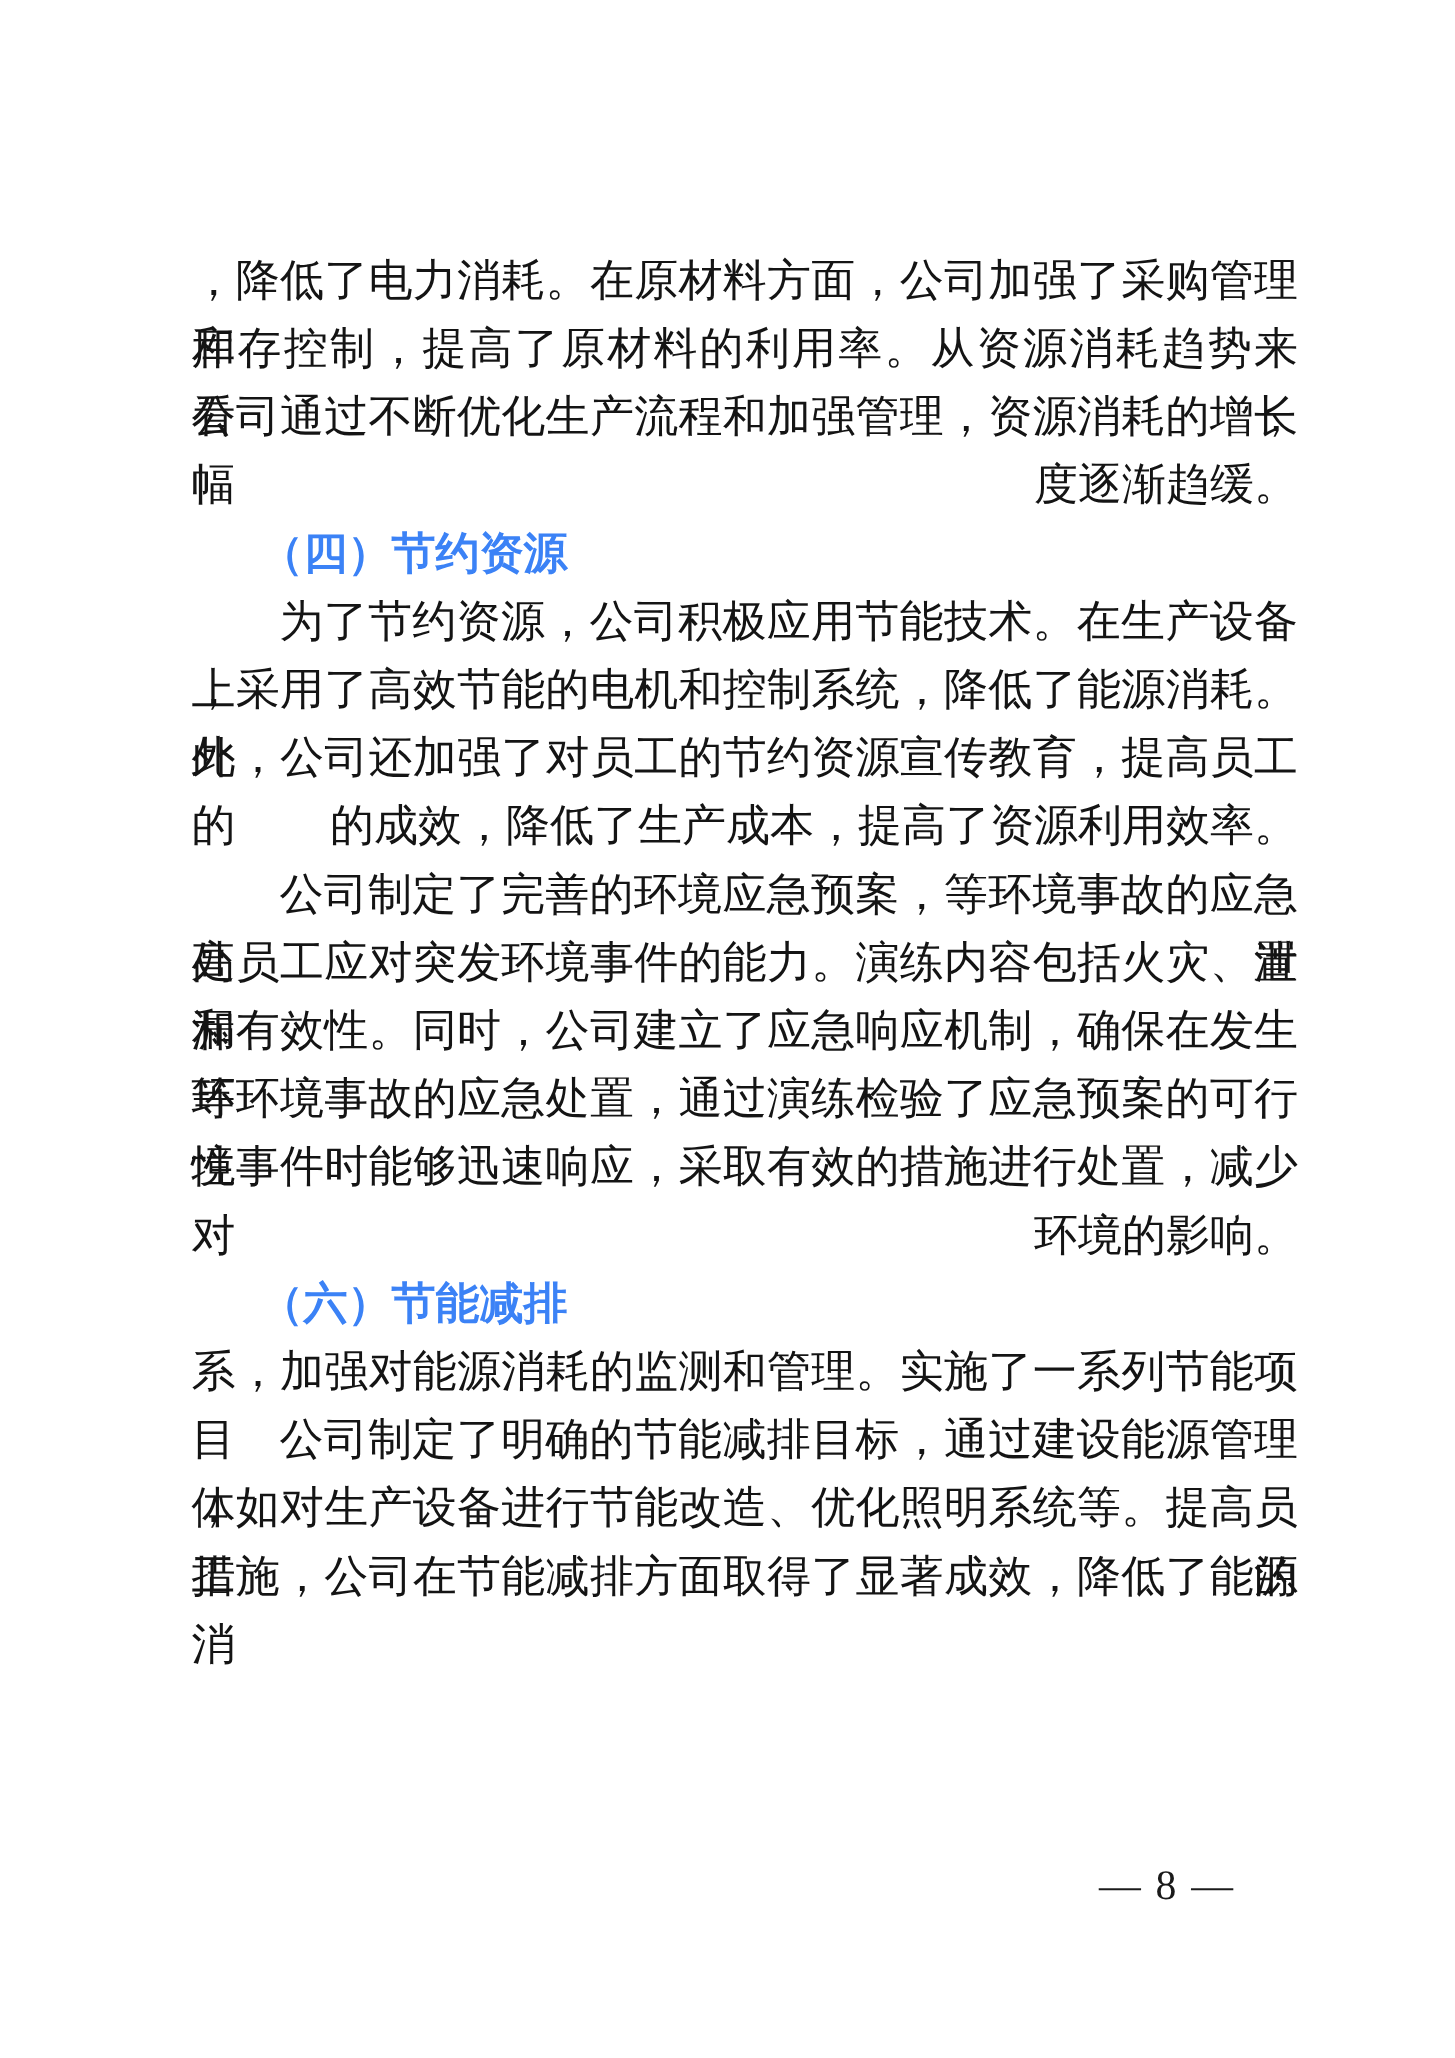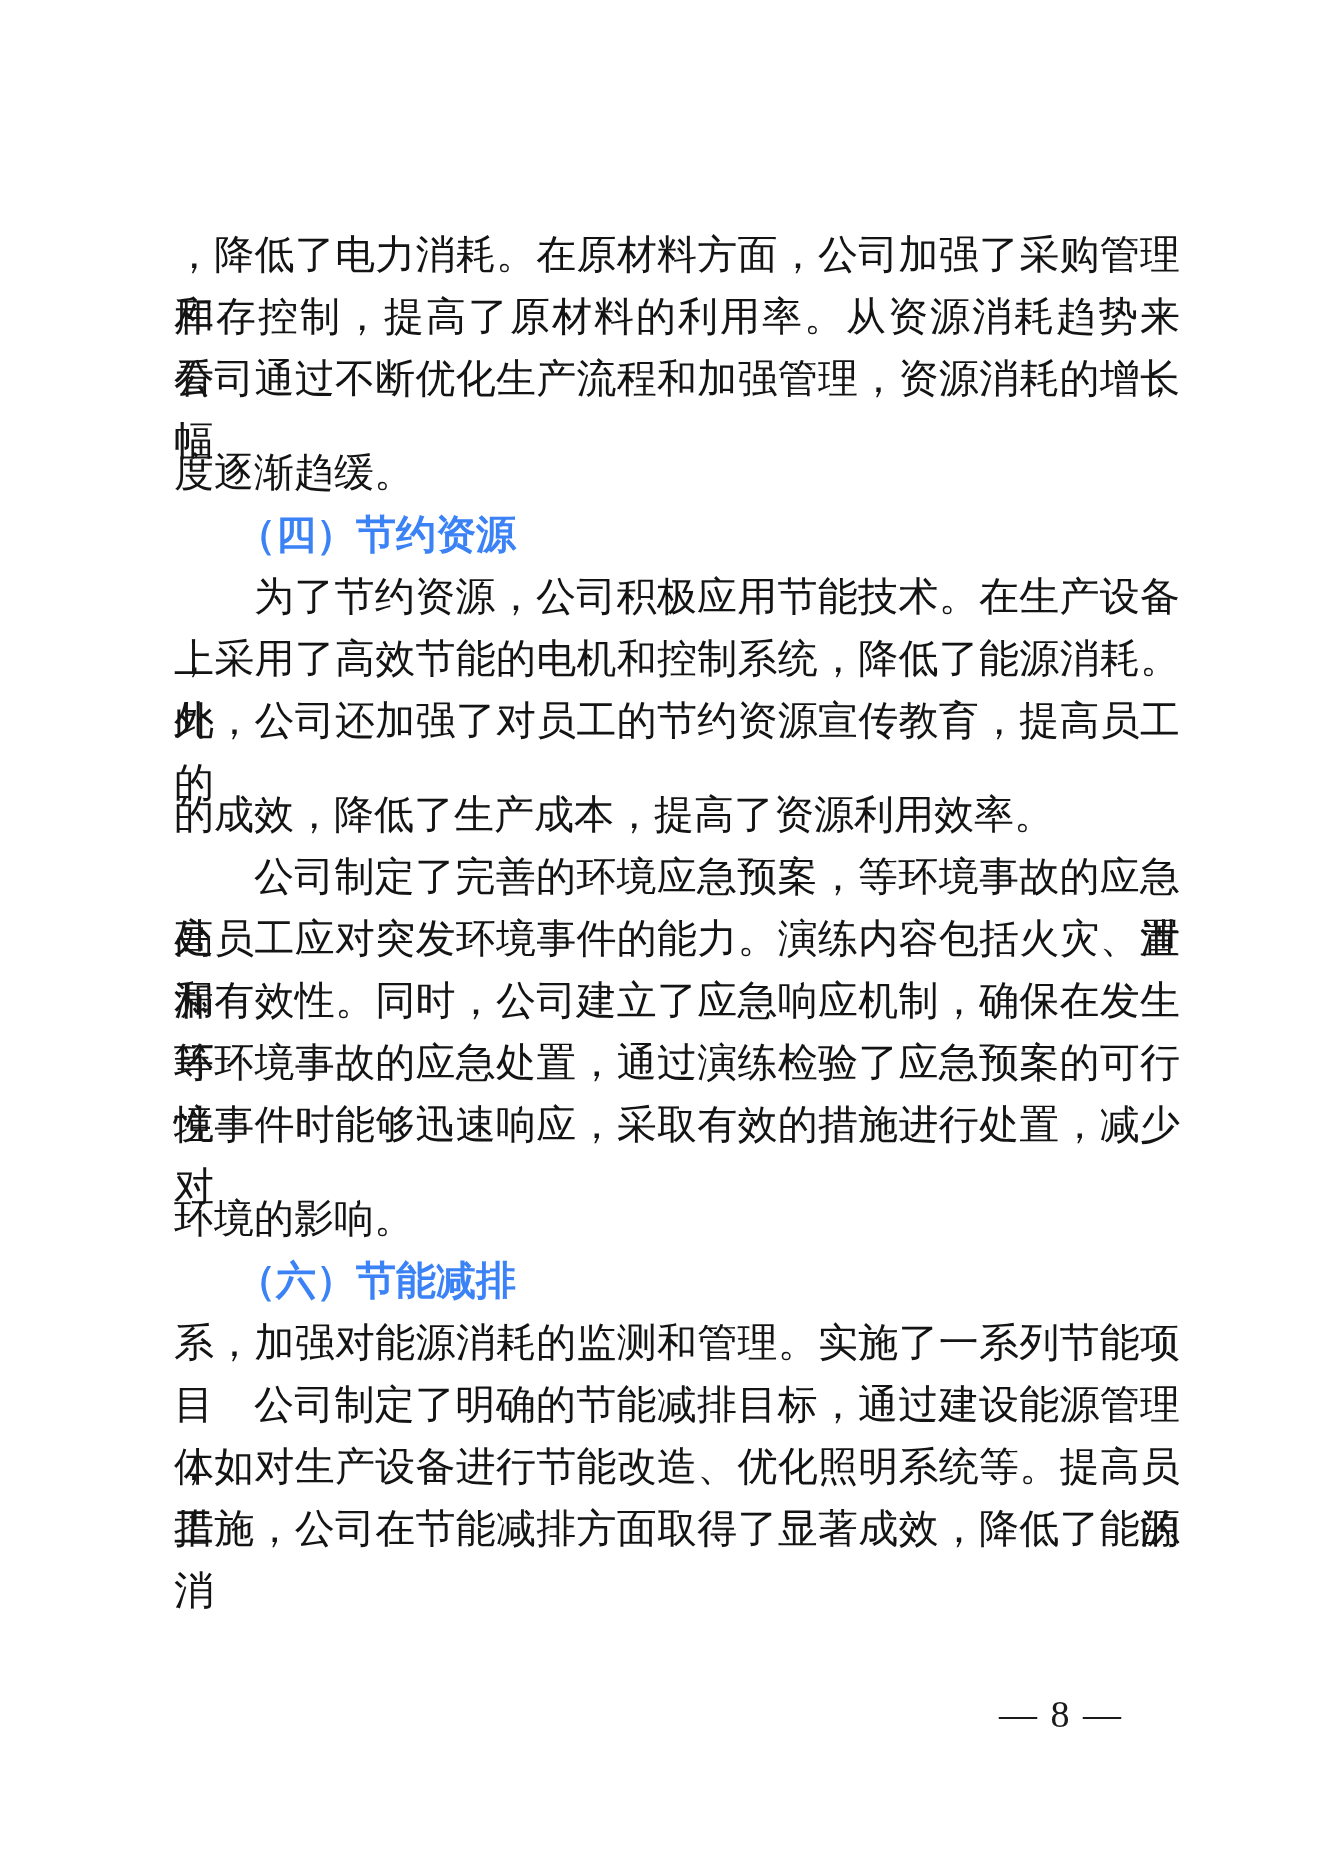--- a/index.html
+++ b/index.html
@@ -29,22 +29,21 @@
     letter-spacing: 0;
   }
   .line.full, .line.first {
     text-align: justify;
     text-align-last: justify;
   }
   .line.first {
     text-indent: 2em;
   }
   .line.last {
-    text-align: left;
-    margin-top: 32px;
+    text-align: right;
   }
   .line.heading {
     font-weight: 700;
     text-indent: 1.55em;
     color: #3b82f6;
   }
   .footer {
     position: absolute;
     top: 1690px;
     right: 200px;

